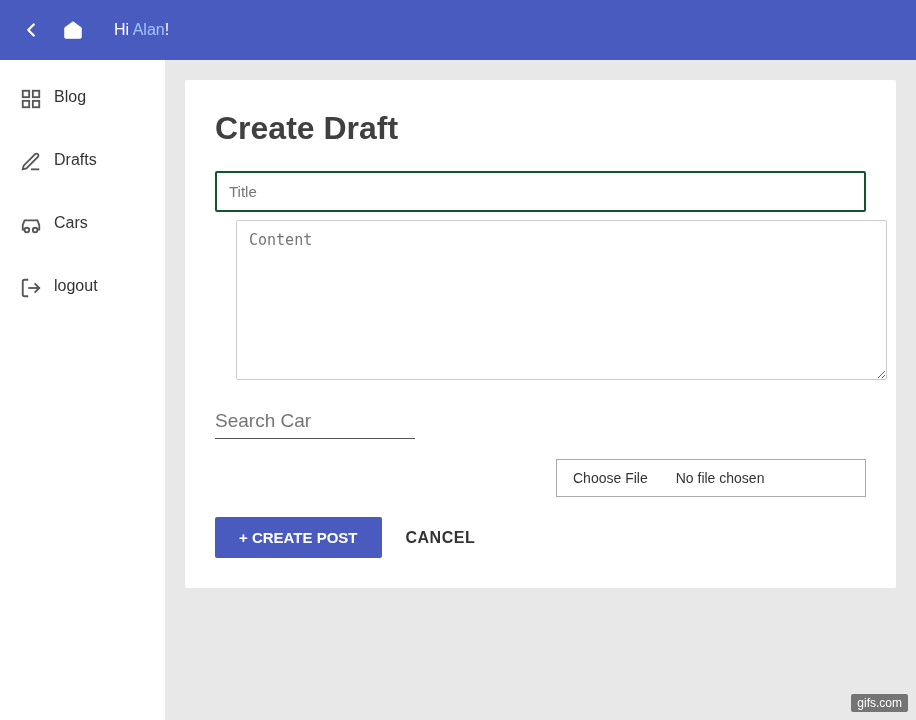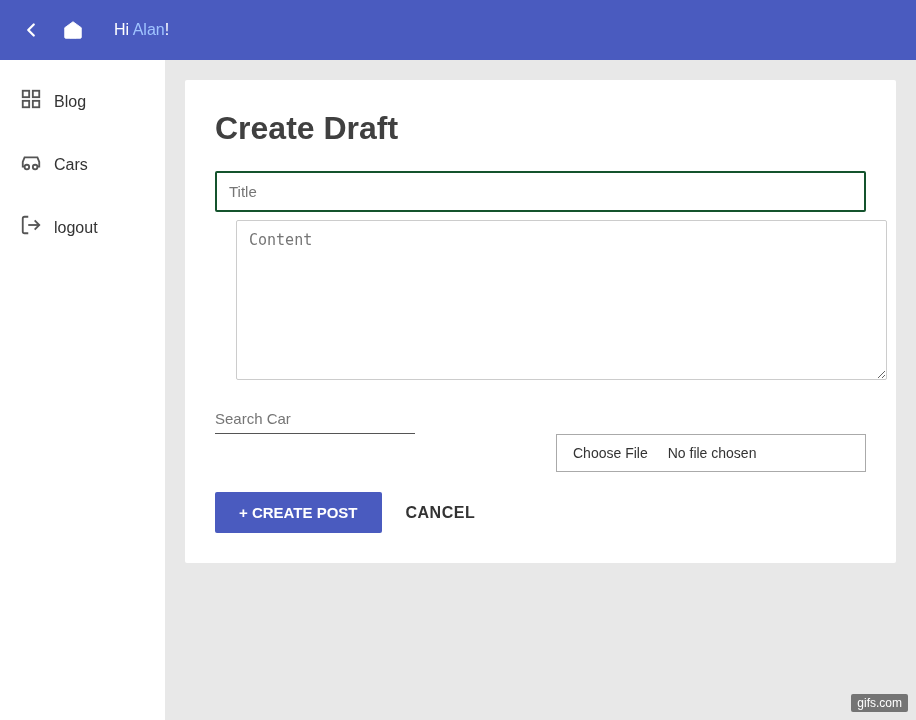--- a/index.html
+++ b/index.html
@@ -72,21 +72,20 @@
       background: white;
       width: 165px;
       flex-shrink: 0;
       display: flex;
       flex-direction: column;
       padding-top: 10px;
     }
 
     .sidebar-item {
       display: flex;
-      align-items: center;
       gap: 12px;
       padding: 18px 20px;
       cursor: pointer;
       color: #333;
       font-size: 16px;
     }
 
     .sidebar-icon {
       font-size: 20px;
       color: #555;
@@ -135,43 +134,44 @@
       height: 160px;
       color: #333;
       margin-bottom: 20px;
       margin-left: 21px;
     }
 
     .search-car-input {
       border: none;
       border-bottom: 1px solid #555;
       padding: 6px 0;
-      font-size: 15px;
+      font-size: 19px;
       width: 200px;
       outline: none;
       color: #8b5cf6;
       background: transparent;
+      margin-bottom: 20px;
       display: block;
     }
 
     .file-upload-row {
       display: flex;
       justify-content: flex-end;
       margin-bottom: 20px;
     }
 
     .file-upload-btn {
       border: 1px solid #aaa;
       background: white;
       padding: 10px 16px;
       font-size: 14px;
       cursor: pointer;
       display: flex;
       align-items: center;
-      gap: 8px;
+      gap: 16px;
       color: #333;
       width: 310px;
     }
 
     .file-upload-btn .choose-file-label {
       margin-right: 12px;
     }
 
     .file-upload-btn .no-file-text {
       color: #333;
@@ -247,20 +247,29 @@
           <rect x="14" y="3" width="7" height="7"></rect>
           <rect x="3" y="14" width="7" height="7"></rect>
           <rect x="14" y="14" width="7" height="7"></rect>
         </svg>
       </span>
       <span>Blog</span>
     </div>
     <div class="sidebar-item">
       <span class="sidebar-icon">
         <svg width="22" height="22" viewBox="0 0 24 24" fill="none" stroke="#555" stroke-width="2">
+          <path d="M12 20h9"></path>
+          <path d="M16.5 3.5a2.121 2.121 0 013 3L7 19l-4 1 1-4L16.5 3.5z"></path>
+        </svg>
+      </span>
+      <span>Drafts</span>
+    </div>
+    <div class="sidebar-item">
+      <span class="sidebar-icon">
+        <svg width="22" height="22" viewBox="0 0 24 24" fill="none" stroke="#555" stroke-width="2">
           <path d="M5 17H3v-5l2-5h14l2 5v5h-2"></path>
           <circle cx="7.5" cy="17.5" r="2.5"></circle>
           <circle cx="16.5" cy="17.5" r="2.5"></circle>
         </svg>
       </span>
       <span>Cars</span>
     </div>
     <div class="sidebar-item">
       <span class="sidebar-icon">
         <svg width="22" height="22" viewBox="0 0 24 24" fill="none" stroke="#555" stroke-width="2">

